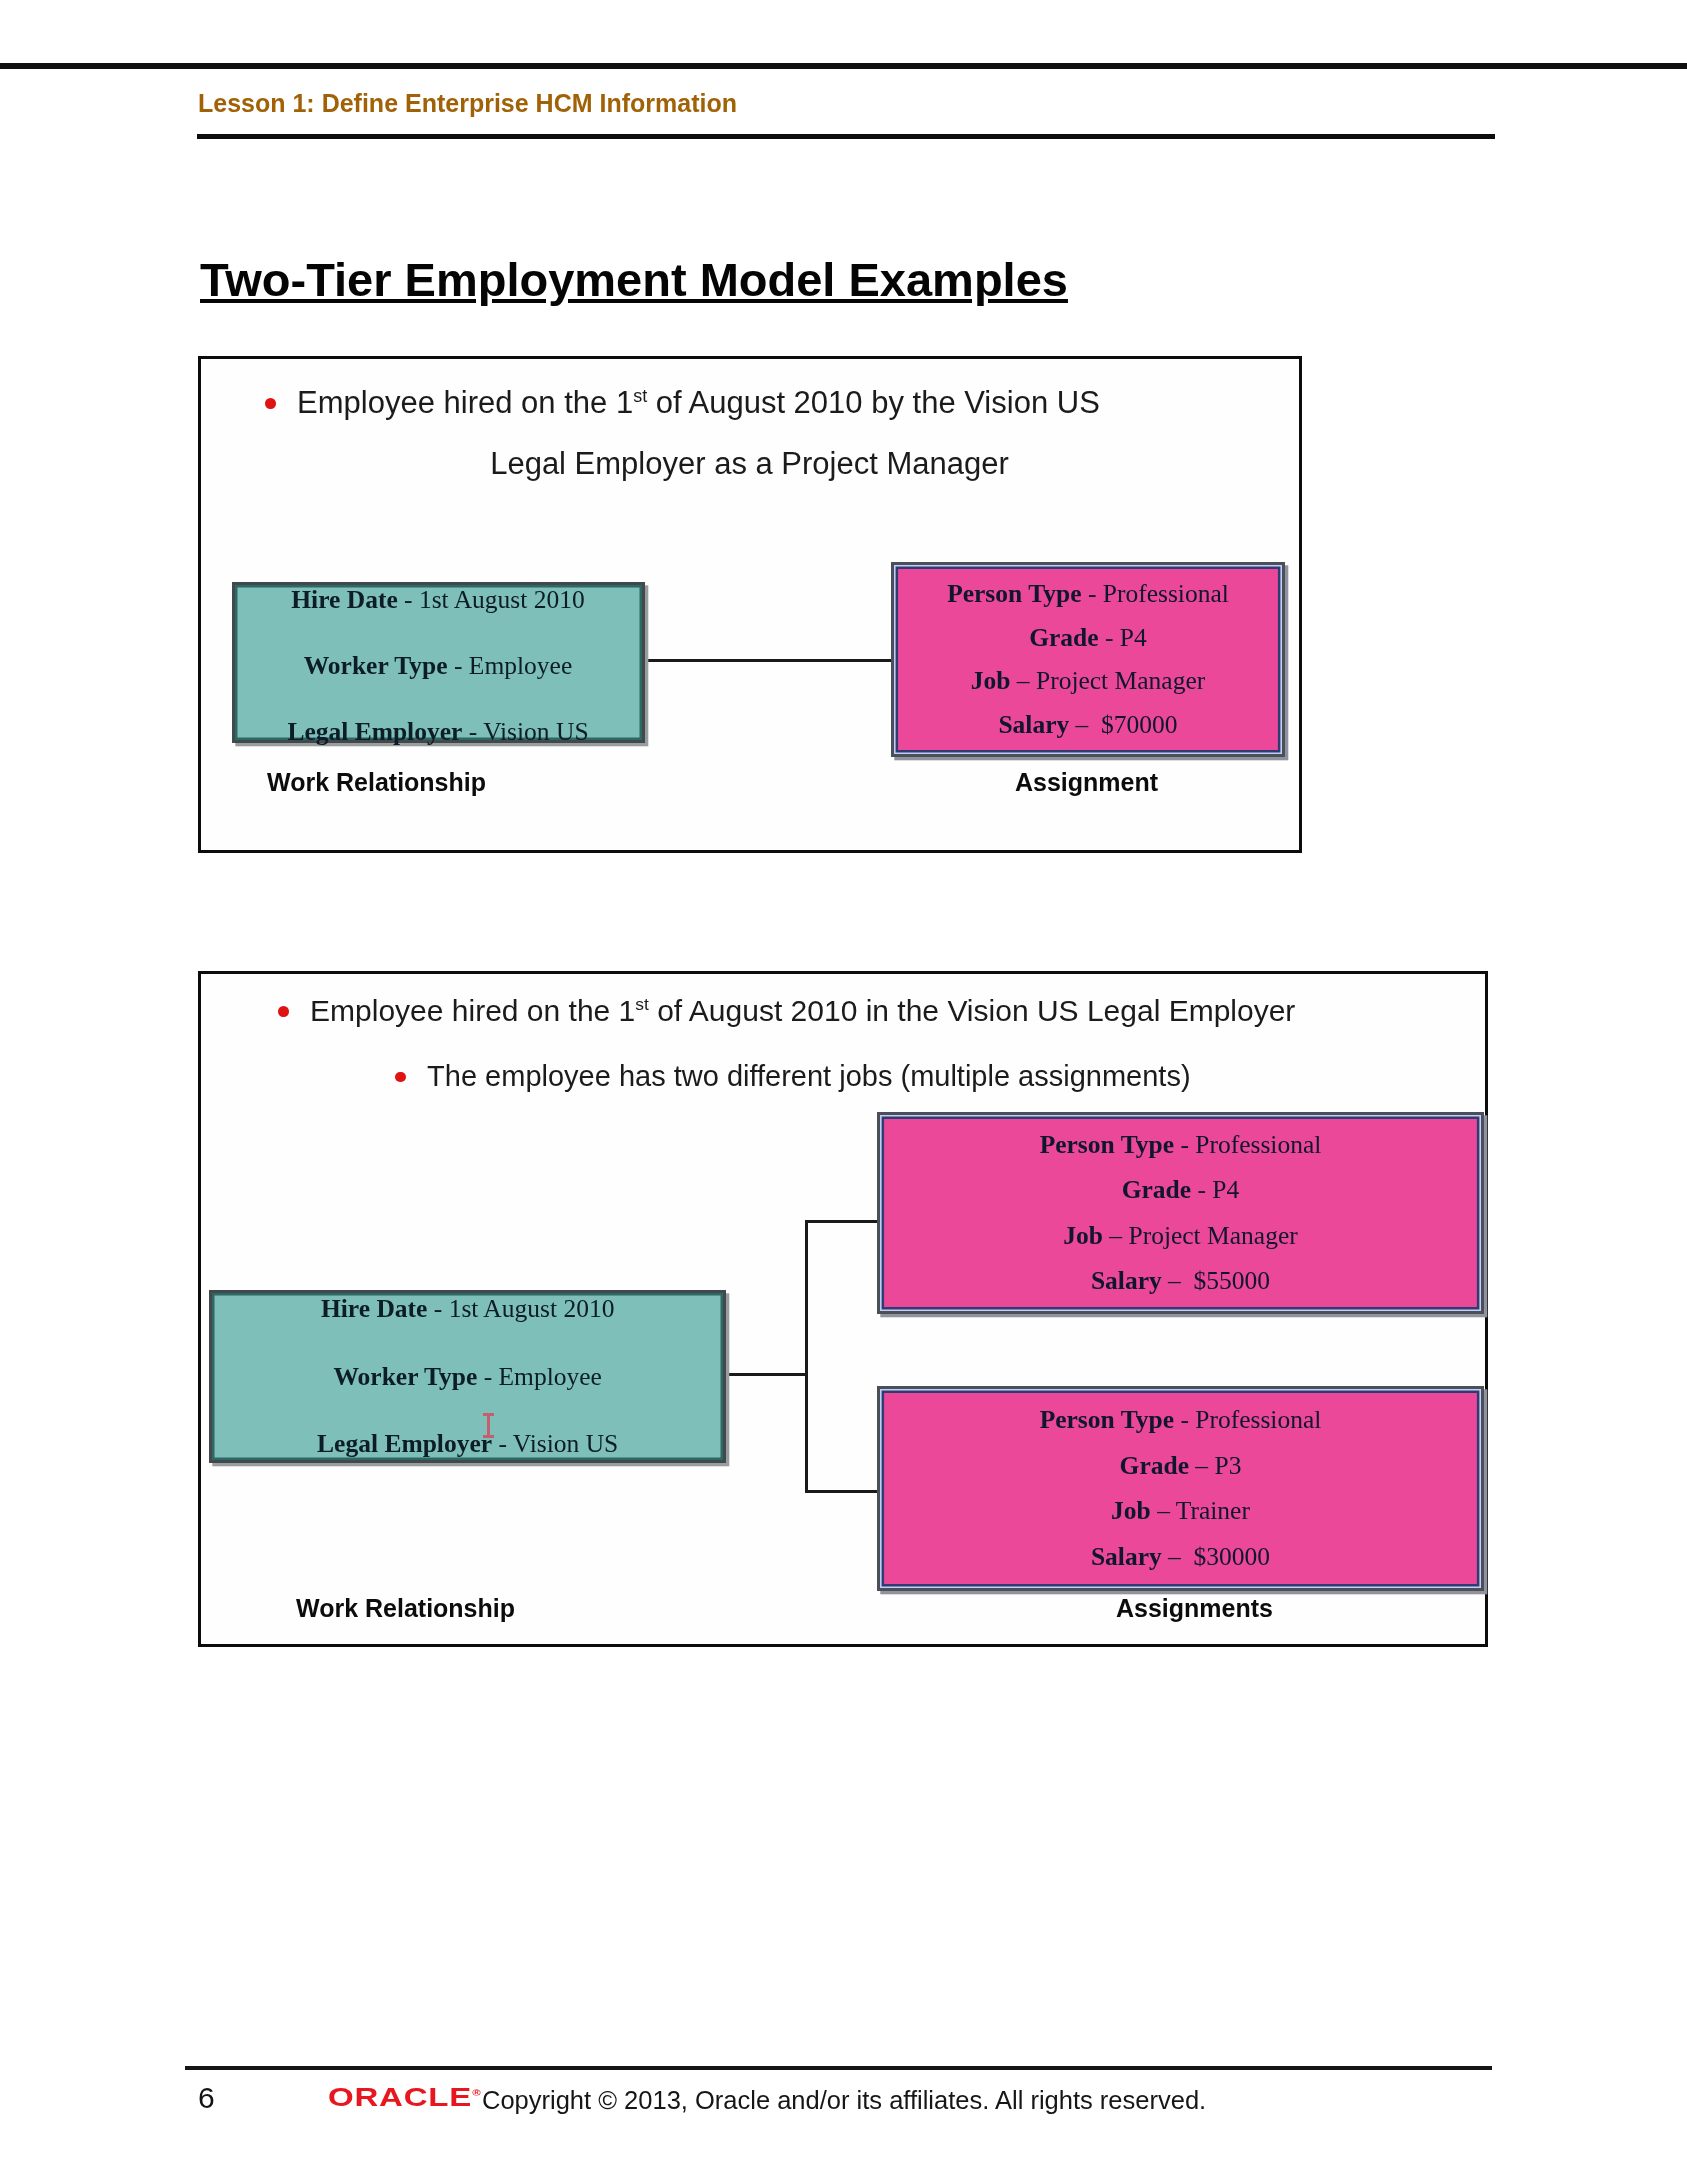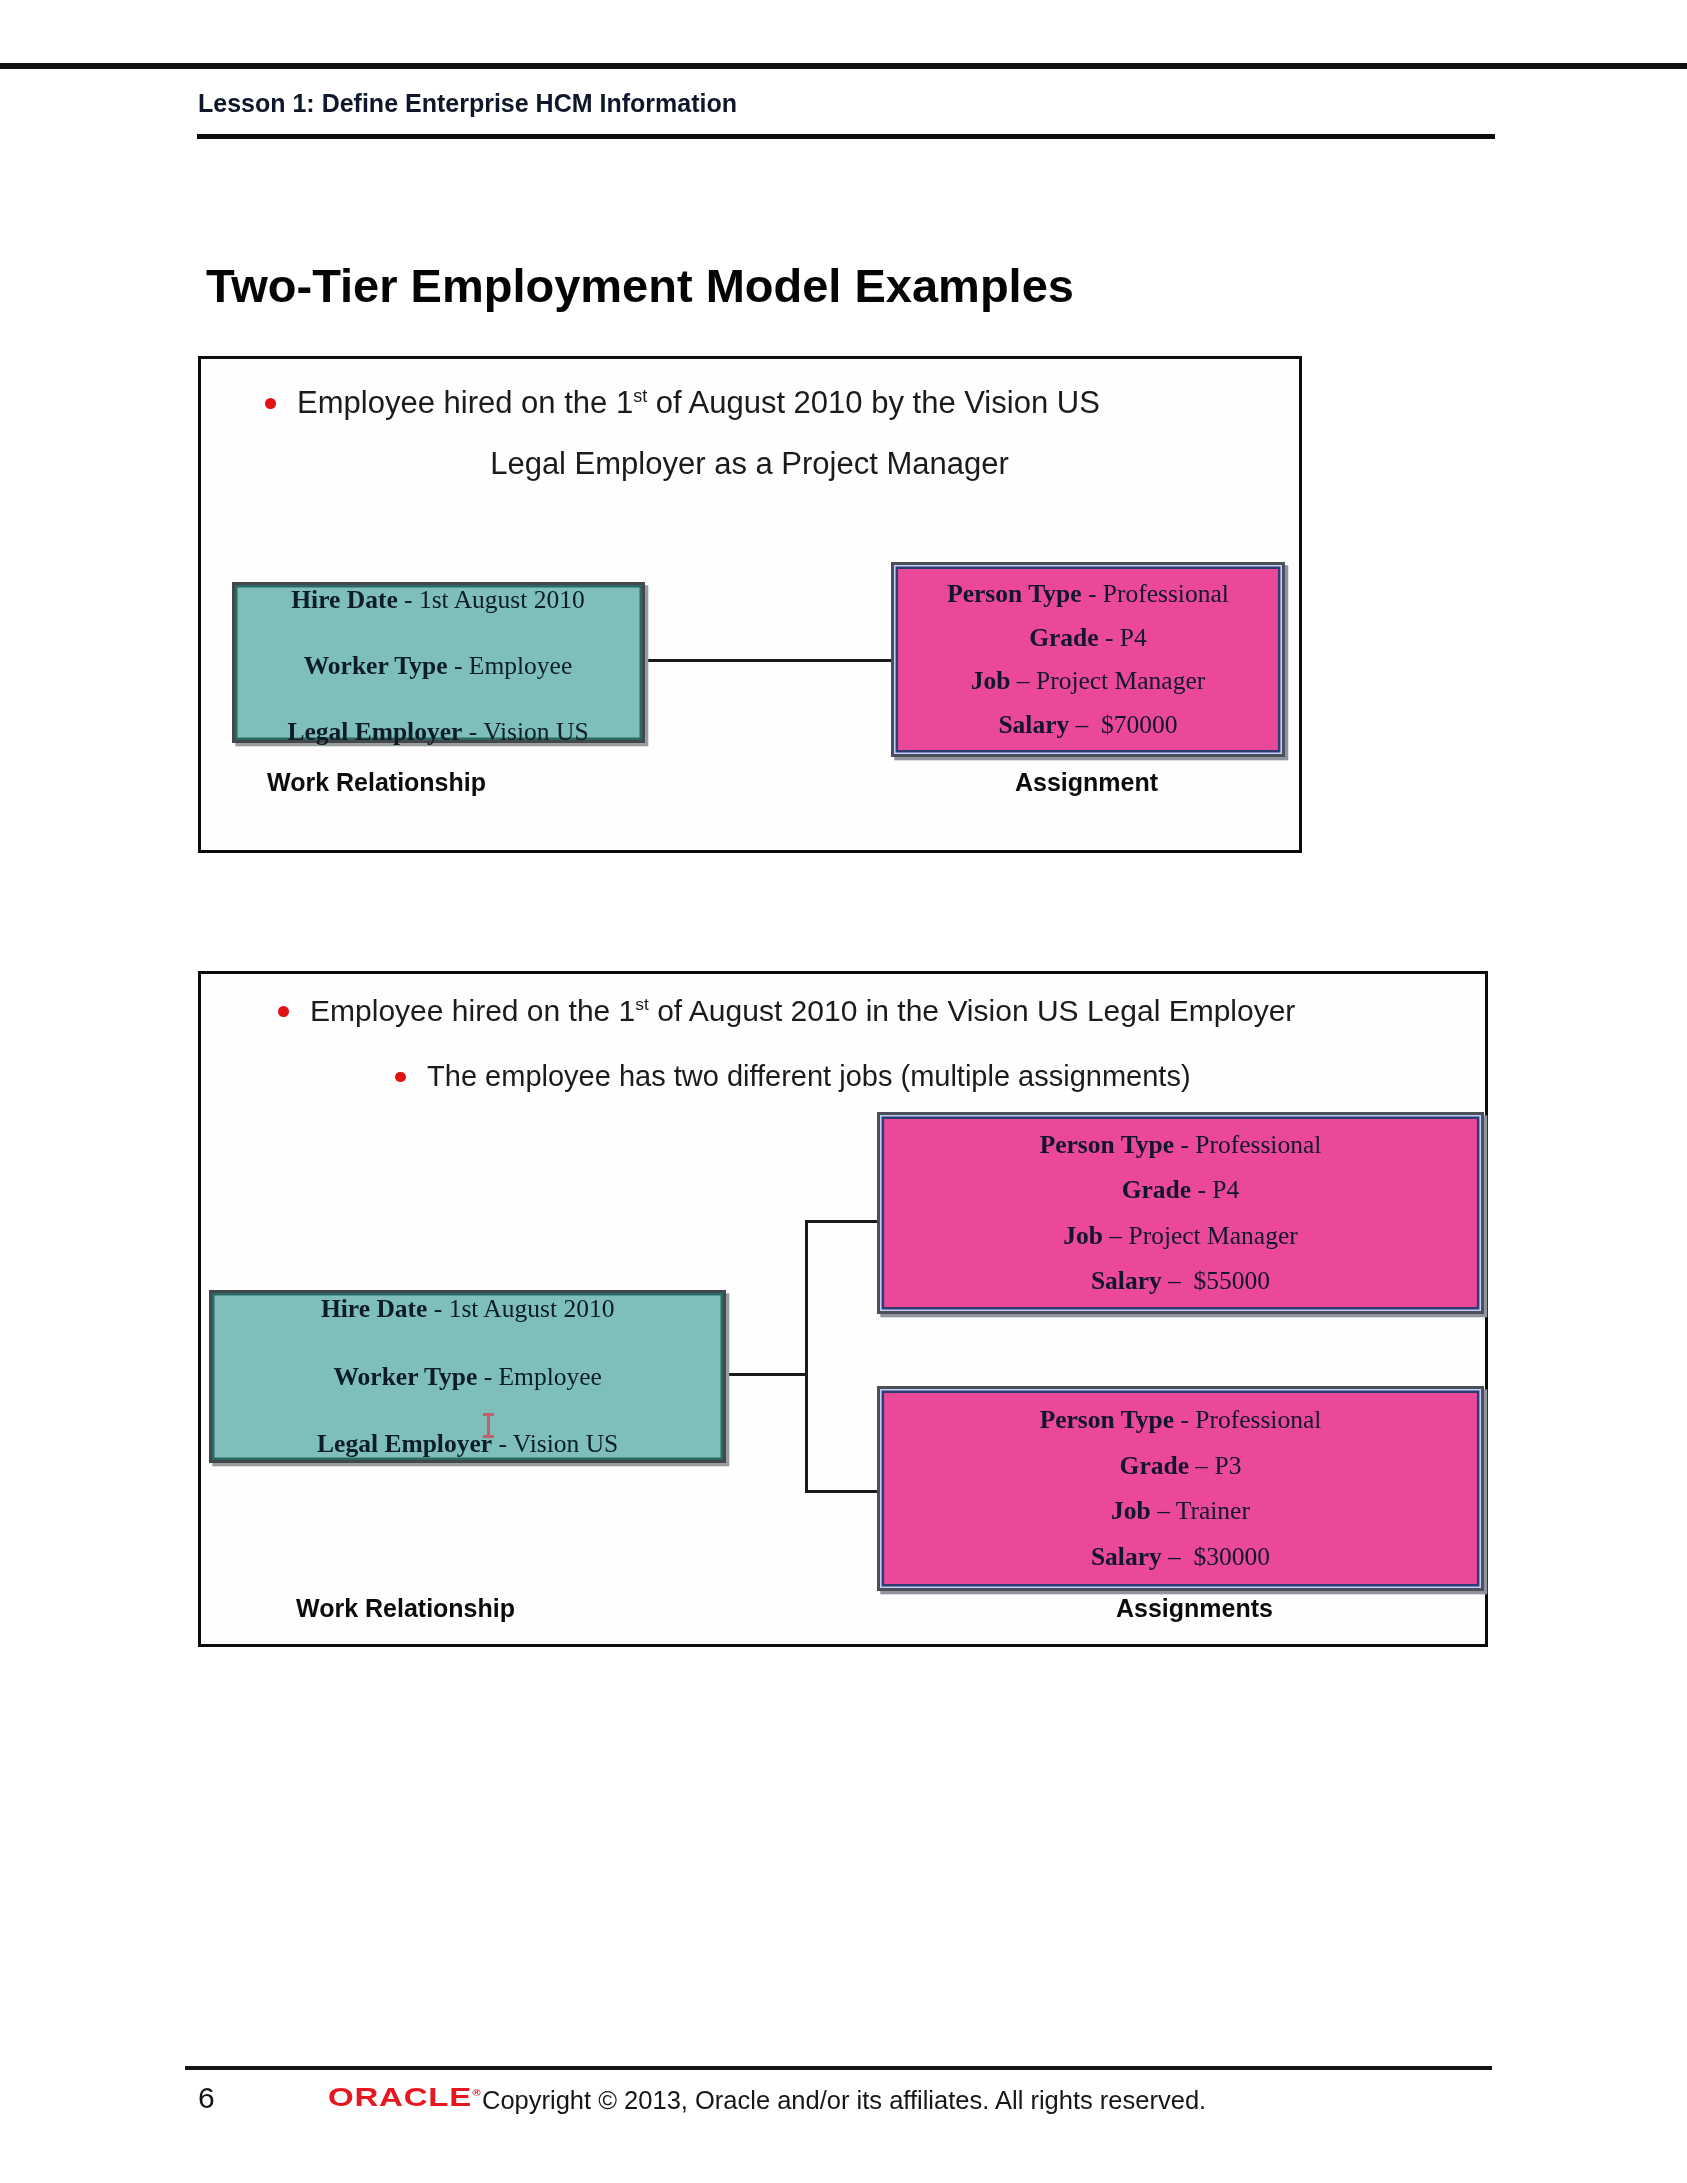--- a/index.html
+++ b/index.html
@@ -7,21 +7,21 @@
     position:relative;
     width:1687px;height:2183px;
     background:#ffffff;
     font-family:"Liberation Sans",sans-serif;
     color:#111;
     overflow:hidden;
   }
   .abs{position:absolute;}
   
   .top-rule{left:0;top:63px;width:1687px;height:5.8px;background:#101010;}
-  .lesson-header{left:198px;top:89px;font-size:25px;font-weight:bold;color:#0f172a;}
+  .lesson-header{left:198px;top:89px;font-size:25px;font-weight:bold;color:#a16207;}
   .header-rule{left:197px;top:134px;width:1298px;height:5px;background:#0d0d0d;}
   .page-title{left:194px;top:246px;font-size:47px;font-weight:bold;letter-spacing:0px;color:#050505;}
 
   
   .frame{border:3.3px solid #0c0c0c;background:#fefefe;box-sizing:border-box;}
   .frame1{left:198px;top:356px;width:1104px;height:497px;}
   .frame2{left:198px;top:971px;width:1290px;height:676px;padding-left:44px;}
 
   .bullet-row{display:flex;align-items:flex-start;}
   .bullet-dot{width:10.7px;height:10.7px;border-radius:50%;background:#e01313;flex:0 0 auto;}
@@ -60,21 +60,21 @@
 </head>
 <body>
 
 <div id="page">
 
   <div class="abs top-rule"></div>
 
   <div class="abs lesson-header">Lesson 1: Define Enterprise HCM Information</div>
   <div class="abs header-rule"></div>
 
-  <h1 class="abs page-title" style="margin:12px;">Two-Tier Employment Model Examples</h1>
+  <h1 class="abs page-title" style="margin:6px;text-decoration:underline;">Two-Tier Employment Model Examples</h1>
 
   <div class="abs frame frame1">
 
     <div class="abs bullet-row" style="left:64px;top:26px;">
       <span class="bullet-dot" style="margin-top:13px;"></span>
       <span class="bullet-text" style="font-size:31px;margin-left:21.4px;"><span>Employee hired on the 1</span><span class="sup">st</span><span> of August 2010 by the Vision US</span></span>
     </div>
     <div class="abs bullet-text" style="left:0;top:87px;width:1097px;text-align:center;font-size:31px;">Legal Employer as a Project Manager</div>
 
     <div class="abs conn" style="left:442px;top:300px;width:249px;height:2.5px;"></div>

